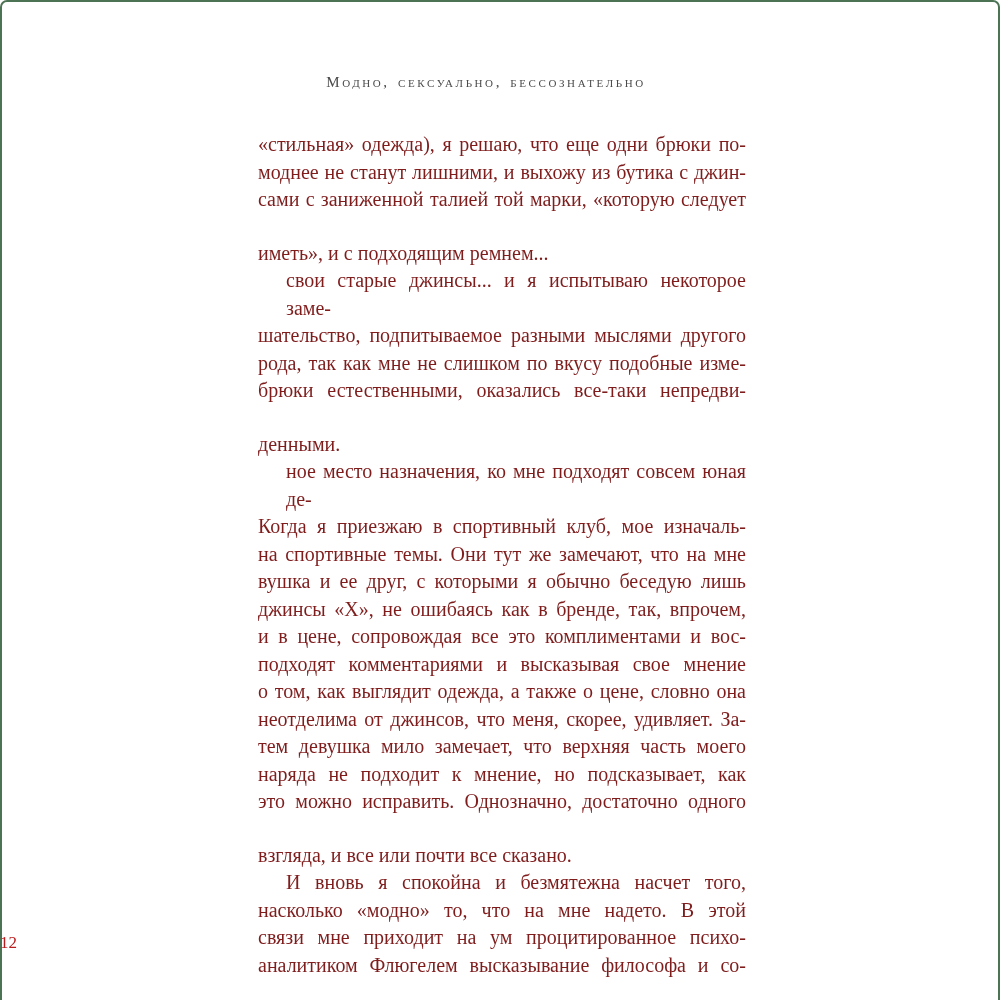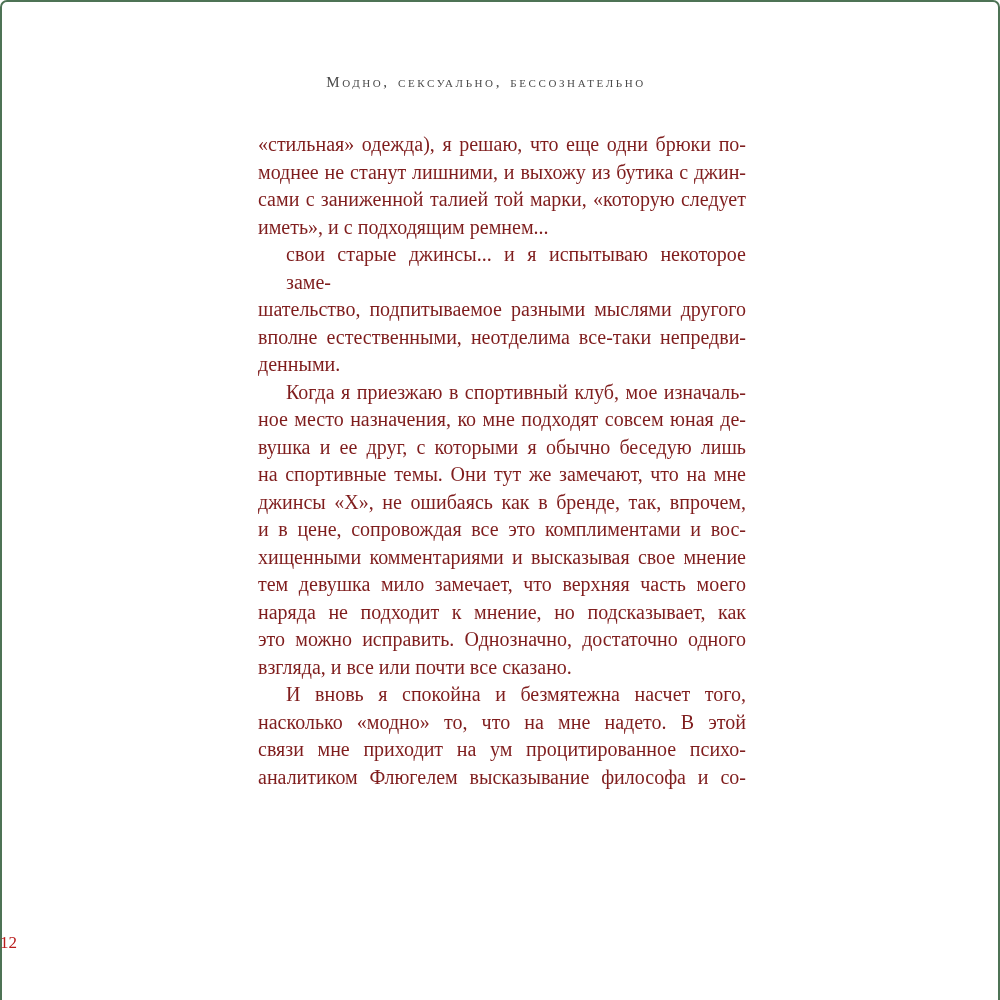--- a/index.html
+++ b/index.html
@@ -45,20 +45,21 @@
   }
   .para { margin: 0; }
   .line {
     display: block;
     text-align: justify;
     text-align-last: justify;
     white-space: normal;
   }
   .line.lastline {
     text-align-last: left;
+    margin-top: 26px;
   }
   .para.indent .line:first-child {
     padding-left: 28px;
     box-sizing: border-box;
   }
   .page-number {
     position: absolute;
     top: 933px;
     left: 0;
     width: 863px;
@@ -77,31 +78,34 @@
 <main class="text-block">
     <p class="para">
       <span class="line">«стильная» одежда), я решаю, что еще одни брюки по-</span>
       <span class="line">моднее не станут лишними, и выхожу из бутика с джин-</span>
       <span class="line">сами с заниженной талией той марки, «которую следует</span>
       <span class="line lastline">иметь», и с подходящим ремнем...</span>
     </p>
     <p class="para indent">
       <span class="line">свои старые джинсы... и я испытываю некоторое заме-</span>
       <span class="line">шательство, подпитываемое разными мыслями другого</span>
-      <span class="line">вполне естественными, неотделима все-таки непредви-</span>
+      <span class="line">рода, так как мне не слишком по вкусу подобные изме-</span>
+      <span class="line">брюки естественными, оказались все-таки непредви-</span>
       <span class="line lastline">денными.</span>
     </p>
     <p class="para indent">
+      <span class="line">ное место назначения, ко мне подходят совсем юная де-</span>
       <span class="line">Когда я приезжаю в спортивный клуб, мое изначаль-</span>
-      <span class="line">ное место назначения, ко мне подходят совсем юная де-</span>
+      <span class="line">на спортивные темы. Они тут же замечают, что на мне</span>
       <span class="line">вушка и ее друг, с которыми я обычно беседую лишь</span>
-      <span class="line">на спортивные темы. Они тут же замечают, что на мне</span>
       <span class="line">джинсы «Х», не ошибаясь как в бренде, так, впрочем,</span>
       <span class="line">и в цене, сопровождая все это комплиментами и вос-</span>
-      <span class="line">хищенными комментариями и высказывая свое мнение</span>
+      <span class="line">подходят комментариями и высказывая свое мнение</span>
+      <span class="line">о том, как выглядит одежда, а также о цене, словно она</span>
+      <span class="line">неотделима от джинсов, что меня, скорее, удивляет. За-</span>
       <span class="line">тем девушка мило замечает, что верхняя часть моего</span>
       <span class="line">наряда не подходит к мнение, но подсказывает, как</span>
       <span class="line">это можно исправить. Однозначно, достаточно одного</span>
       <span class="line lastline">взгляда, и все или почти все сказано.</span>
     </p>
     <p class="para indent">
       <span class="line">И вновь я спокойна и безмятежна насчет того,</span>
       <span class="line">насколько «модно» то, что на мне надето. В этой</span>
       <span class="line">связи мне приходит на ум процитированное психо-</span>
       <span class="line">аналитиком Флюгелем высказывание философа и со-</span>

